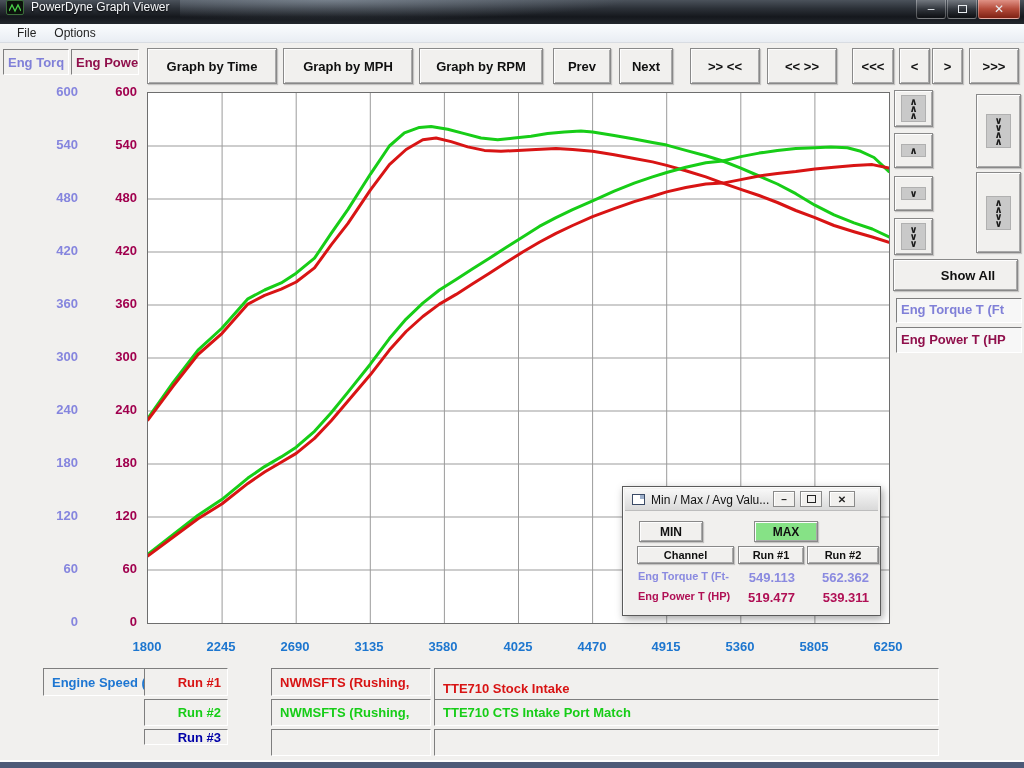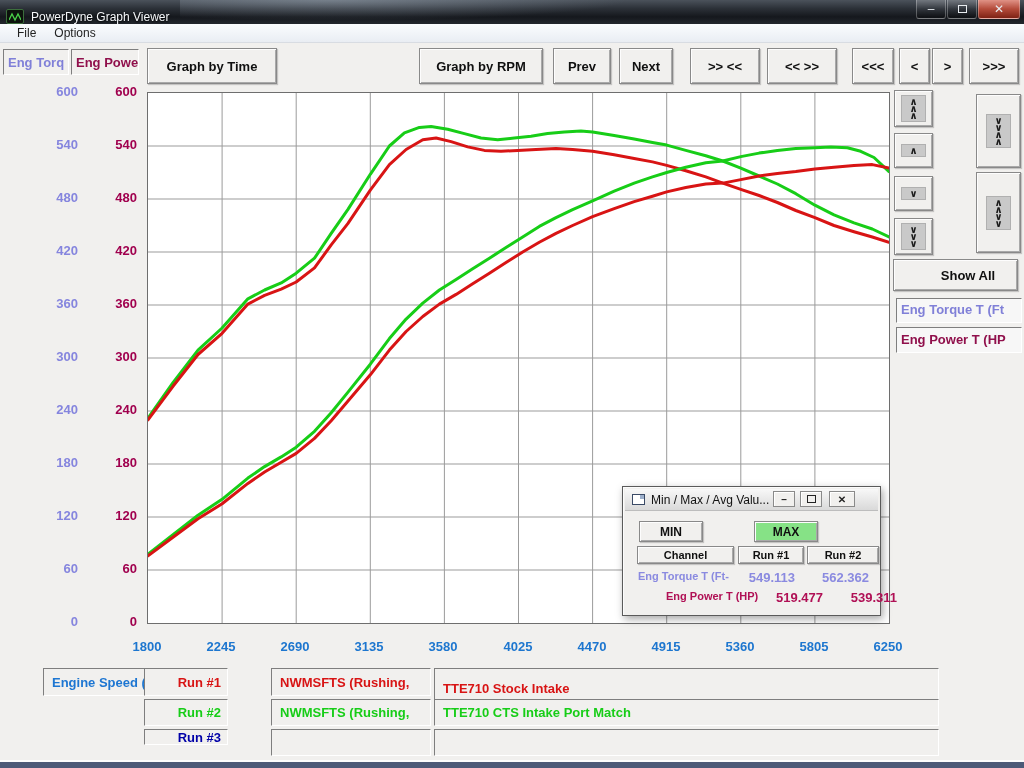--- a/index.html
+++ b/index.html
@@ -2,21 +2,21 @@
 <html><head>
 <meta charset="utf-8">
 <style>
   html,body{margin:0;padding:0;background:#2a2e33;}
   *{box-sizing:border-box;font-family:"Liberation Sans",sans-serif;}
   #win{position:relative;width:1024px;height:768px;background:#f1f0ee;overflow:hidden;cursor:default;}
 
   
   #titlebar{position:absolute;left:0;top:0;width:1024px;height:24px;
     background:linear-gradient(180deg,#4b525b 0%,#2c3138 35%,#15181d 70%,#23272d 100%);
-    display:flex;align-items:flex-end;padding-left:6px;}
+    display:flex;align-items:flex-start;padding-left:6px;}
   #titlebar .shine{position:absolute;left:180px;top:0;width:500px;height:24px;
     background:radial-gradient(ellipse at 30% 0%,rgba(200,215,230,.35),rgba(0,0,0,0) 60%);pointer-events:none;}
   #app-icon{width:18px;height:15px;background:#0c120c;border:1px solid #3c6e3c;border-radius:2px;
     display:inline-flex;align-items:center;justify-content:center;margin-right:7px;}
   #win-title{color:#f5f7fa;font-size:12px;text-shadow:0 1px 2px #000;}
   #winbtns{position:absolute;right:4px;top:0;display:flex;}
   .wbtn{width:30px;height:19px;margin-left:1px;display:flex;align-items:center;justify-content:center;
     color:#e8ecf0;font-size:12px;background:linear-gradient(180deg,rgba(255,255,255,.22),rgba(255,255,255,.04) 50%,rgba(0,0,0,.25));
     border:1px solid rgba(255,255,255,.28);border-top:none;border-radius:0 0 3px 3px;}
   .wbtn.close{width:42px;background:linear-gradient(180deg,#e09286,#b44b3a 50%,#7e2214);}
@@ -68,21 +68,21 @@
     background:linear-gradient(180deg,#f8f8f8,#d9d9d9);border-bottom:1px solid #bdbdbd;
     display:flex;align-items:center;padding-left:7px;}
   #mm-icon{width:13px;height:11px;border:1px solid #3a4a66;background:#fff;position:relative;margin-right:6px;}
   #mm-icon::after{content:"";position:absolute;right:0;top:0;width:4px;height:4px;background:#9db0cc;}
   #mmtitle .txt{font-size:12px;color:#111;}
   .mmbtn{position:absolute;top:4px;width:22px;height:16px;background:#f1f0ee;border:1px solid #8a8a8a;
     box-shadow:inset 1px 1px 0 #fff;display:flex;align-items:center;justify-content:center;
     font-size:10px;font-weight:bold;color:#222;}
   .mmtable-lbl{position:absolute;font-weight:bold;font-size:11px;white-space:nowrap;overflow:hidden;}
   .mmval{position:absolute;font-weight:bold;font-size:13px;text-align:right;}
-  .purple{color:#8a8ae0;} .maroon{color:#b01055;margin-left:28px;}
+  .purple{color:#8a8ae0;} .maroon{color:#b01055;}
 
   
   .runlbl{display:flex;align-items:center;justify-content:flex-end;padding-right:6px;
     font-weight:bold;font-size:13px;}
   .filebox{display:flex;align-items:center;padding-left:8px;font-weight:bold;font-size:13px;margin-left:35px;}
   #btn-minmax{left:8px;top:722px;width:128px;height:36px;font-size:14px;}
 </style>
 </head>
 <body>
 
@@ -111,20 +111,21 @@
 
   <div id="menubar">
     <span class="menu-item">File</span>
     <span class="menu-item">Options</span>
   </div>
 
   <div id="tab-torque" class="sunken">Eng Torq</div>
   <div id="tab-power" class="sunken">Eng Powe</div>
 
   <div class="b3d" style="left:147px;top:48px;width:130px;height:36px">Graph by Time</div>
+  <div class="b3d" style="left:283px;top:48px;width:130px;height:36px">Graph by MPH</div>
   <div class="b3d" style="left:419px;top:48px;width:124px;height:36px">Graph by RPM</div>
   <div class="b3d" style="left:553px;top:48px;width:58px;height:36px">Prev</div>
   <div class="b3d" style="left:619px;top:48px;width:54px;height:36px">Next</div>
   <div class="b3d" style="left:690px;top:48px;width:70px;height:36px">&gt;&gt; &lt;&lt;</div>
   <div class="b3d" style="left:767px;top:48px;width:70px;height:36px">&lt;&lt; &gt;&gt;</div>
   <div class="b3d" style="left:852px;top:48px;width:42px;height:36px">&lt;&lt;&lt;</div>
   <div class="b3d" style="left:899px;top:48px;width:31px;height:36px">&lt;</div>
   <div class="b3d" style="left:932px;top:48px;width:31px;height:36px">&gt;</div>
   <div class="b3d" style="left:969px;top:48px;width:50px;height:36px">&gt;&gt;&gt;</div>
 

